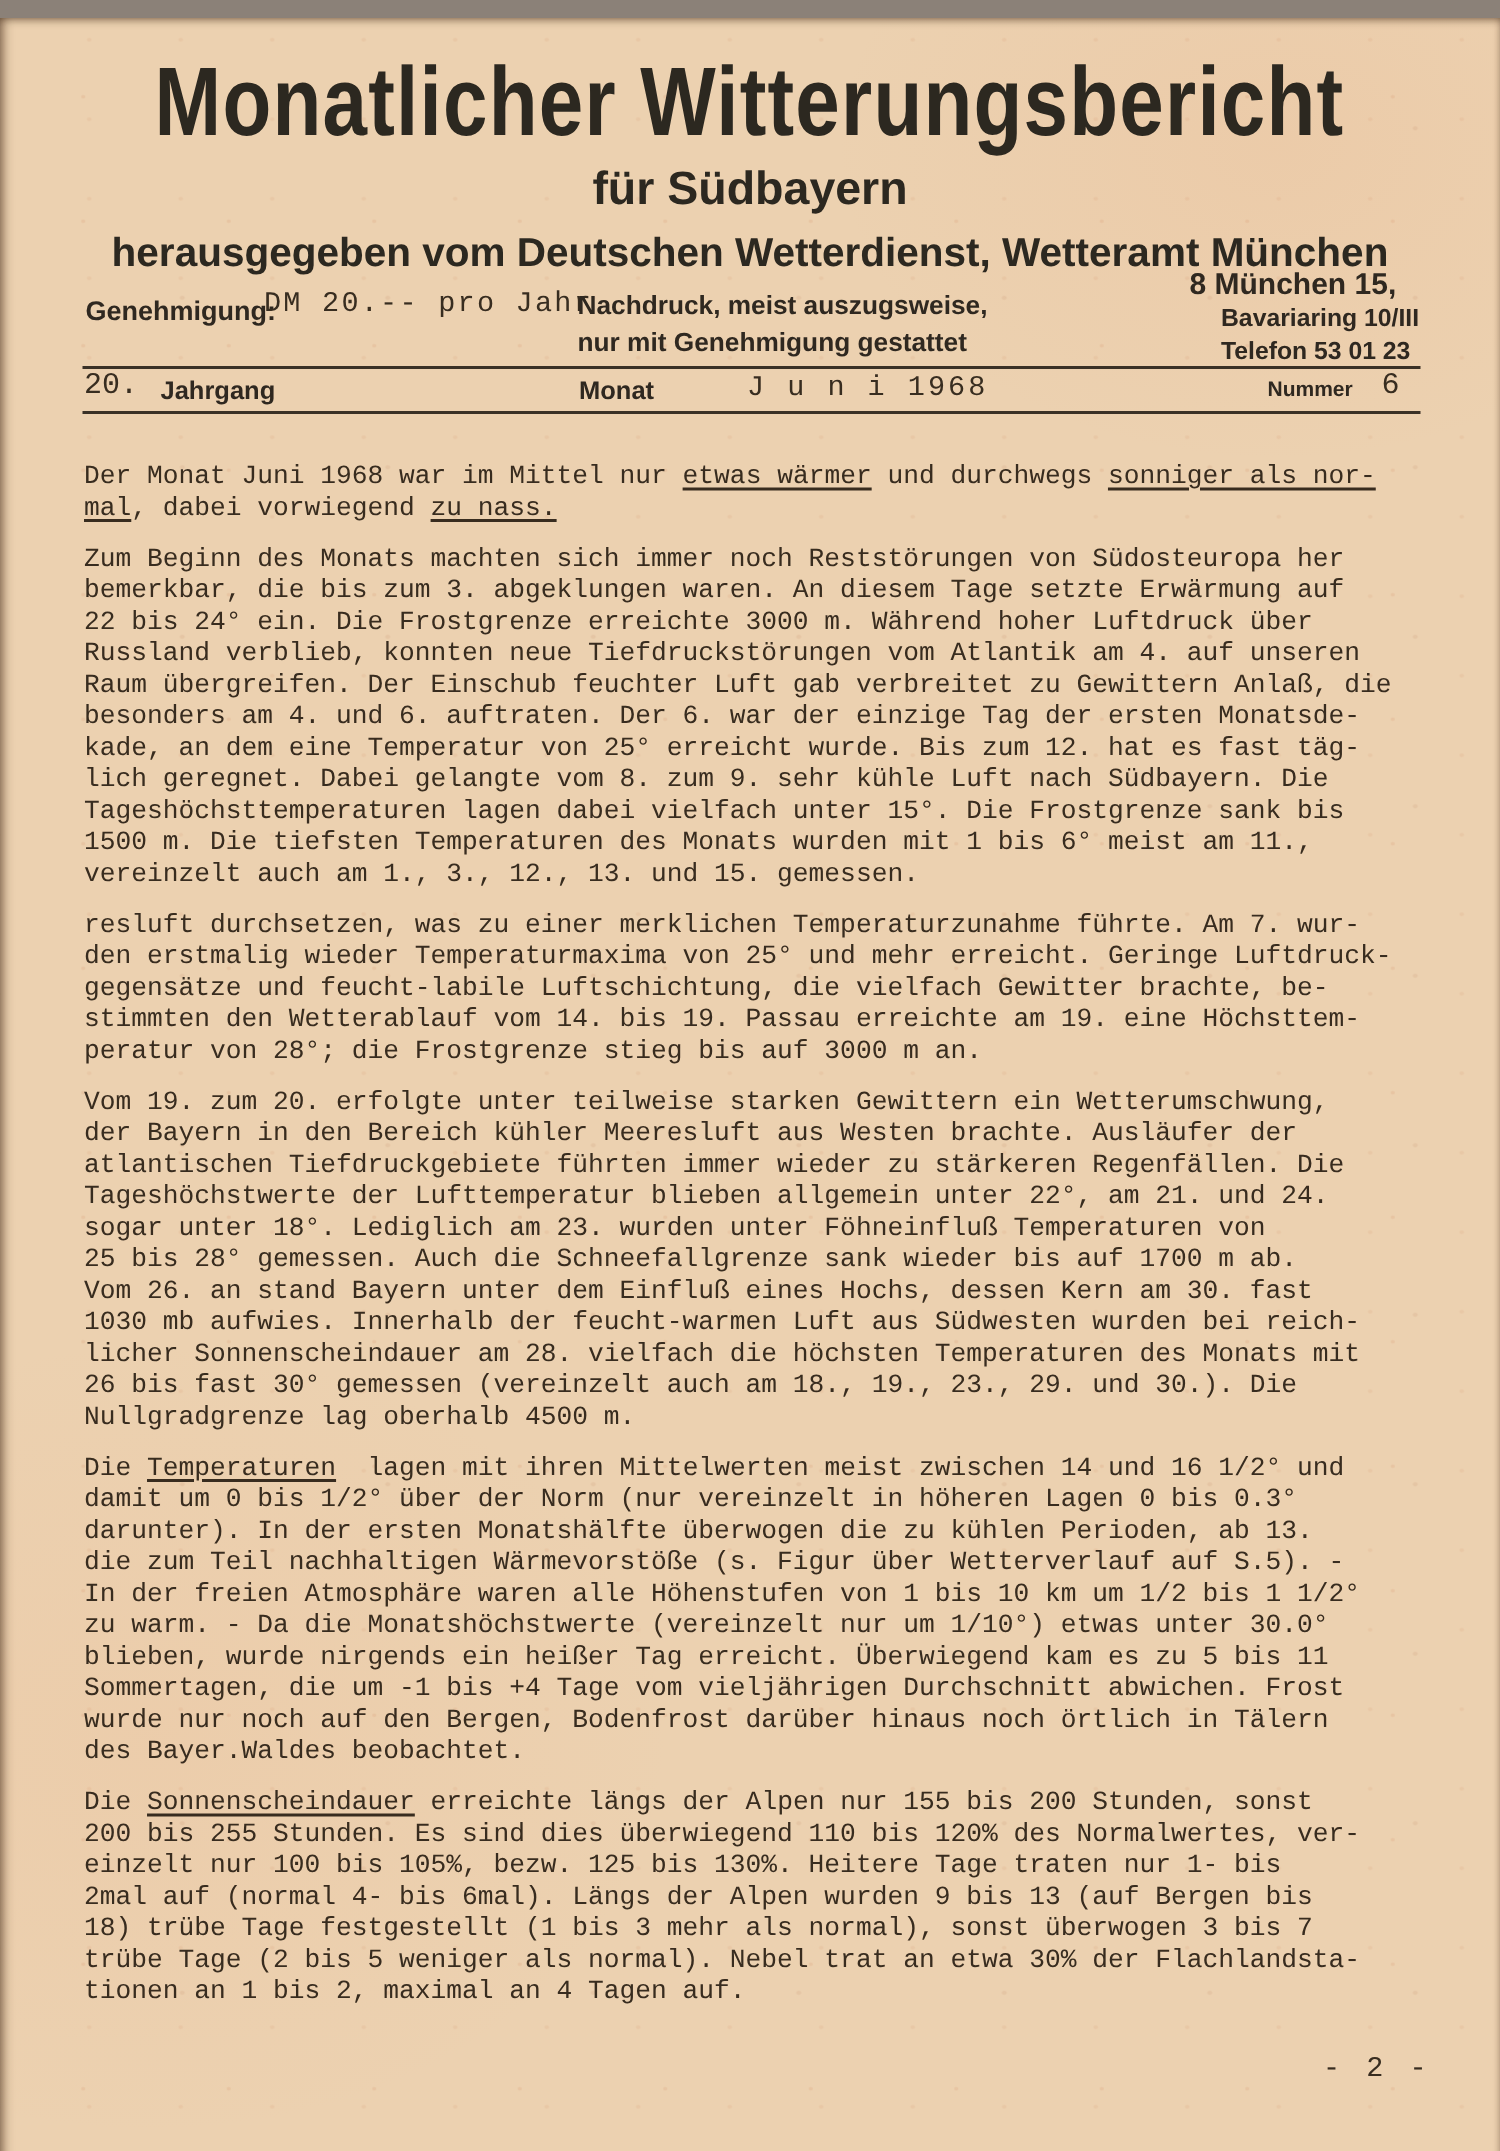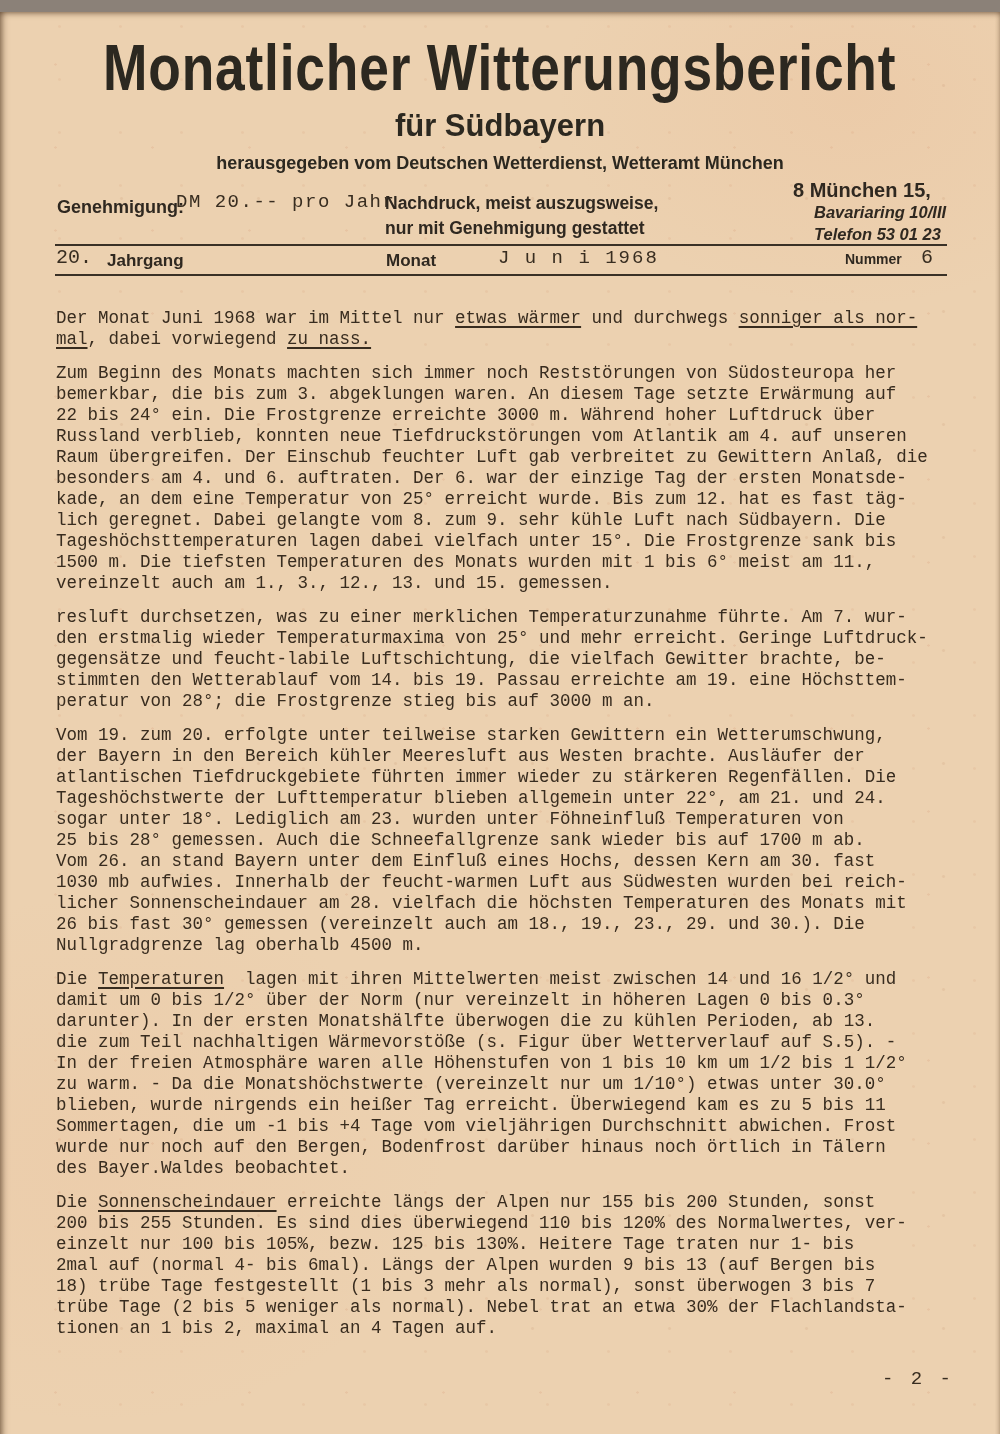--- a/index.html
+++ b/index.html
@@ -31,28 +31,28 @@
   .mono{font-family:"Liberation Mono","DejaVu Sans Mono",monospace;color:#382d20;}
 
   .title-wrap{position:absolute;top:18px;left:0;width:100%;text-align:center;}
   .title-wrap .big{
     display:inline-block;font-size:65px;font-weight:bold;letter-spacing:1px;
     transform:scaleX(.82);transform-origin:center;white-space:nowrap;color:#2c2820;
   }
   .subtitle{position:absolute;top:96px;left:0;width:100%;text-align:center;
     font-size:31px;font-weight:bold;color:#2c2820;}
   .publisher{position:absolute;top:141px;left:0;width:100%;text-align:center;
-    font-size:18px;font-weight:bold;color:#2c2820;}
+    font-size:27px;font-weight:bold;color:#2c2820;}
 
   .price-label{position:absolute;left:57px;top:185px;font-size:18px;font-weight:bold;}
   .price-value{position:absolute;left:176px;top:179px;font-size:19px;letter-spacing:1.5px;}
   .notice{position:absolute;left:385px;top:179px;font-size:17.5px;font-weight:bold;line-height:25px;}
   .address{position:absolute;left:793px;top:167px;font-weight:bold;line-height:22px;}
   .address .l1{font-size:20px;}
-  .address .l2,.address .l3{font-size:16.5px;margin-left:21px;font-style:italic;}
+  .address .l2,.address .l3{font-size:16.5px;margin-left:21px;}
 
   .rule{position:absolute;left:55px;width:892px;border-top:2px solid #3a3126;height:0;}
   .rule-top{top:232px;}
   .rule-bottom{top:262px;}
 
   .vol-num{position:absolute;left:56px;top:234px;font-size:20px;}
   .vol-label{position:absolute;left:107px;top:239px;font-size:17px;font-weight:bold;}
   .month-label{position:absolute;left:386px;top:239px;font-size:17px;font-weight:bold;}
   .month-value{position:absolute;left:498px;top:235px;font-size:19px;letter-spacing:2px;}
   .num-label{position:absolute;left:845px;top:239px;font-size:14px;font-weight:bold;}

